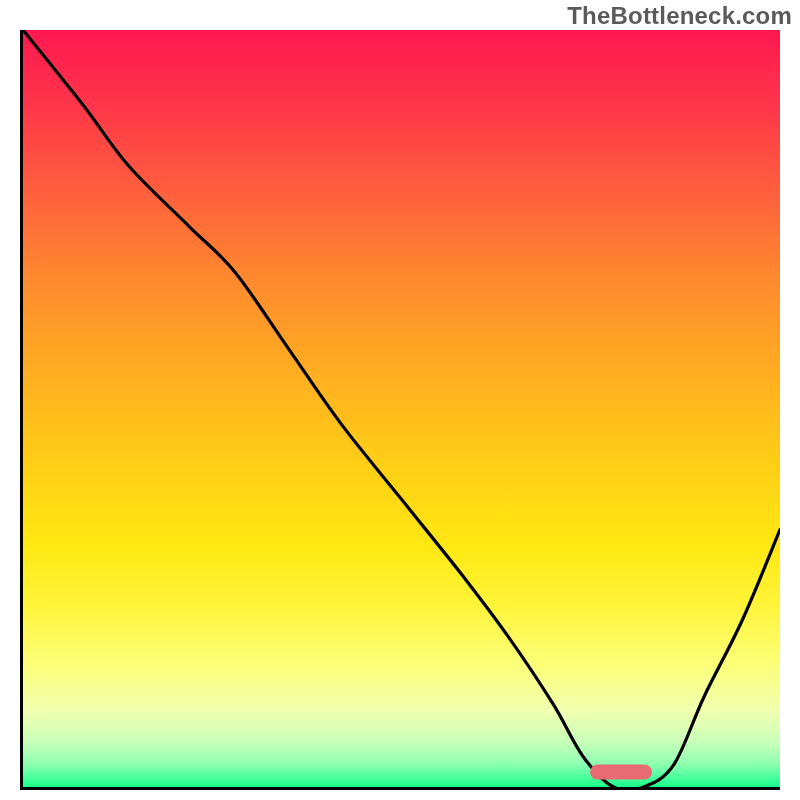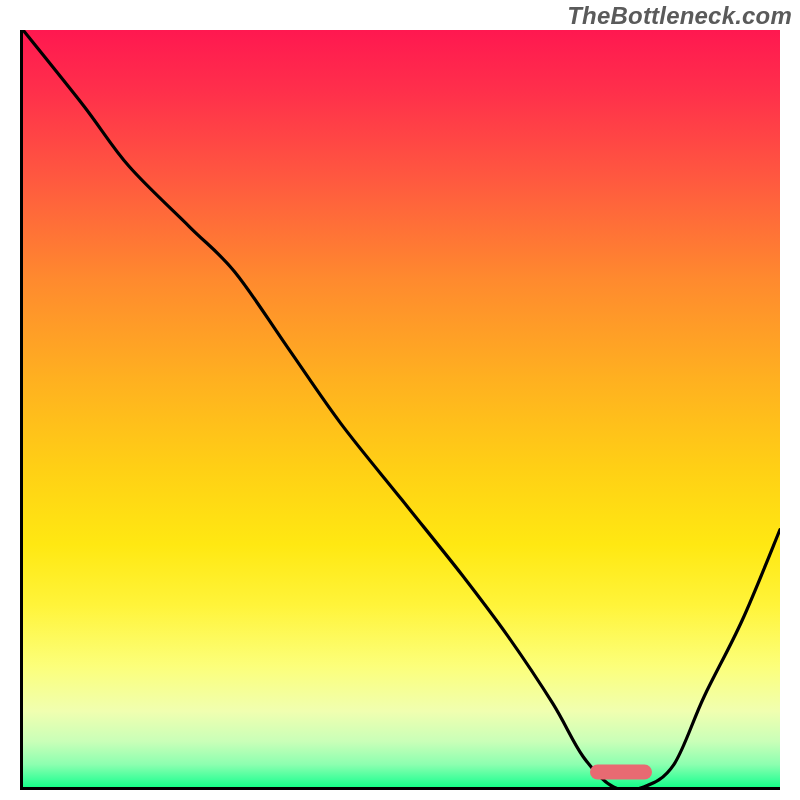--- a/index.html
+++ b/index.html
@@ -8,21 +8,20 @@
     width: 800px;
     height: 800px;
     overflow: hidden;
     background: #ffffff;
     font-family: Arial, Helvetica, sans-serif;
   }
   .stage {
     position: relative;
     width: 800px;
     height: 800px;
-    font-style: italic;
   }
   .watermark {
     position: absolute;
     top: 2px;
     right: 8px;
     font-size: 24px;
     font-weight: 600;
     color: #5a5a5a;
     letter-spacing: 0.2px;
     z-index: 20;

